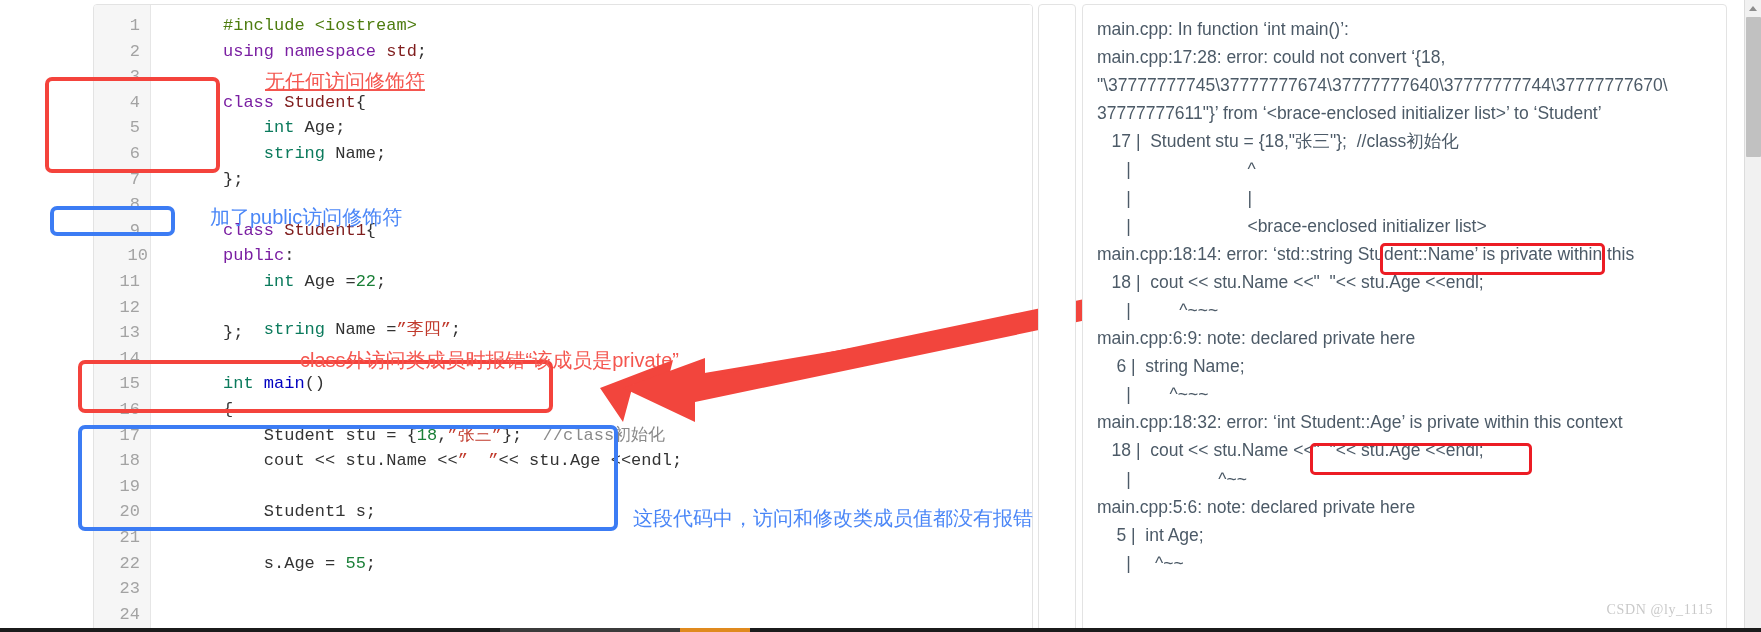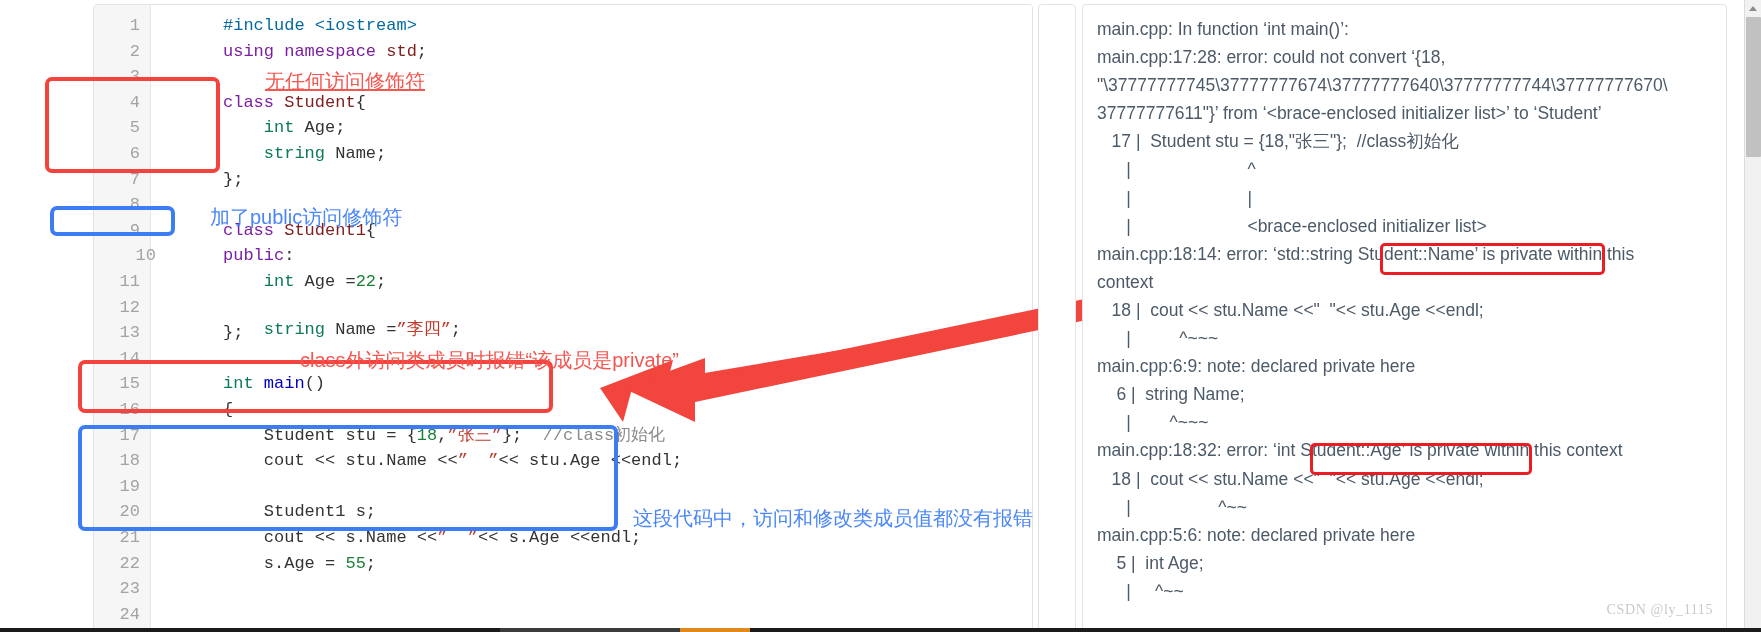--- a/index.html
+++ b/index.html
@@ -39,21 +39,21 @@
   .ln{
     position:absolute;right:10px;
     width:46px;text-align:right;
     height:25.6px;line-height:25.6px;
     font-family:"Liberation Mono","DejaVu Sans Mono",monospace;
     font-size:17px;color:#a3a3a3;
   }
   .kw{color:#7a1fa2;}          
   .kw2{color:#0000c0;}         
   .typ{color:#7f1d1d;}         
-  .pre{color:#0369a1;}            
+  .pre{color:#4d7c0f;}            
   .ty{color:#0b7a5c;}          
   .num{color:#1a7f37;}         
   .str{color:#c0392b;}         
   .cmt{color:#8a8a8a;}         
   .pl{color:#333;}
 
   
   .hl{position:absolute;box-sizing:border-box;border-radius:7px;pointer-events:none;}
   .hl-red{border:4px solid #f4433c;}
   .hl-blue{border:4px solid #3c7cf4;}
@@ -135,36 +135,35 @@
         <div class="cline" style="position: absolute; left: 72px; top: 264px;"><span class="pl">    </span><span class="ty">int</span><span class="pl"> Age =</span><span class="num">22</span><span class="pl">;</span></div>
         <div class="cline" style="position: absolute; left: 72px; top: 284px; margin-top: 28px;"><span class="pl">    </span><span class="ty">string</span><span class="pl"> Name =</span><span class="str">”李四”</span><span class="pl">;</span></div>
         <div class="cline" style="position: absolute; left: 72px; top: 315.2px;"><span class="pl">};</span></div>
         <div class="cline" style="position: absolute; left: 72px; top: 340.8px;"><span class="pl">&nbsp;</span></div>
         <div class="cline" style="position: absolute; left: 72px; top: 366.4px;"><span class="ty">int</span><span class="pl"> </span><span class="kw2">main</span><span class="pl">()</span></div>
         <div class="cline" style="position: absolute; left: 72px; top: 392px;"><span class="pl">{</span></div>
         <div class="cline" style="position: absolute; left: 72px; top: 417.6px;"><span class="pl">    </span><span class="pl">Student</span><span class="pl"> stu = {</span><span class="num">18</span><span class="pl">,</span><span class="str">”张三”</span><span class="pl">};  </span><span class="cmt">//class初始化</span></div>
         <div class="cline" style="position: absolute; left: 72px; top: 443.2px;"><span class="pl">    </span><span class="pl">cout</span><span class="pl"> &lt;&lt; stu.Name &lt;&lt;</span><span class="str">”  ”</span><span class="pl">&lt;&lt; stu.Age &lt;&lt;</span><span class="pl">endl;</span></div>
         <div class="cline" style="position: absolute; left: 72px; top: 468.8px;"><span class="pl">&nbsp;</span></div>
         <div class="cline" style="position: absolute; left: 72px; top: 494.4px;"><span class="pl">    </span><span class="pl">Student1 s;</span></div>
-        <div class="cline" style="position: absolute; left: 72px; top: 520px;"><span class="pl">    </span><span class="pl">cout &lt;&lt; s.Name &lt;&lt;</span><span class="str">”  ”</span><span class="pl">&lt;&lt; s.Age &lt;&lt;</span><span class="pl">endl;</span></div>
         <div class="cline" style="position: absolute; left: 72px; top: 545.6px;"><span class="pl">    </span><span class="pl">s.Age = </span><span class="num">55</span><span class="pl">;</span></div>
         <div class="cline" style="position: absolute; left: 72px; top: 596.8px;"><span class="pl">&nbsp;</span></div>
         <div class="cline" style="position: absolute; left: 72px; top: 622.4px;"><span class="pl">    </span><span class="kw">return</span><span class="pl"> </span><span class="num">0</span><span class="pl">;</span></div>
       </div>
     <div id="gutter-nums">
         <div class="ln" style="top: 8px; left: 0px; width: 46px;">1</div>
         <div class="ln" style="top: 33.6px; left: 0px; width: 46px;">2</div>
         <div class="ln" style="top: 59.2px; left: 0px; width: 46px;">3</div>
         <div class="ln" style="top: 84.8px; left: 0px; width: 46px;">4</div>
         <div class="ln" style="top: 110.4px; left: 0px; width: 46px;">5</div>
         <div class="ln" style="top: 136px; left: 0px; width: 46px;">6</div>
         <div class="ln" style="top: 161.6px; left: 0px; width: 46px;">7</div>
         <div class="ln" style="top: 187.2px; left: 0px; width: 46px;">8</div>
         <div class="ln" style="top: 212.8px; left: 0px; width: 46px;">9</div>
-        <div class="ln" style="top: 238.4px; left: 16px; width: 46px;">10</div>
+        <div class="ln" style="top: 238.4px; left: 8px; width: 46px;">10</div>
         <div class="ln" style="top: 264px; left: 0px; width: 46px;">11</div>
         <div class="ln" style="top: 289.6px; left: 0px; width: 46px;">12</div>
         <div class="ln" style="top: 315.2px; left: 0px; width: 46px;">13</div>
         <div class="ln" style="top: 340.8px; left: 0px; width: 46px;">14</div>
         <div class="ln" style="top: 366.4px; left: 0px; width: 46px;">15</div>
         <div class="ln" style="top: 392px; left: 0px; width: 46px;">16</div>
         <div class="ln" style="top: 417.6px; left: 0px; width: 46px;">17</div>
         <div class="ln" style="top: 443.2px; left: 0px; width: 46px;">18</div>
         <div class="ln" style="top: 468.8px; left: 0px; width: 46px;">19</div>
         <div class="ln" style="top: 494.4px; left: 0px; width: 46px;">20</div>
@@ -199,21 +198,20 @@
     <div class="out-inner" id="out-lines">
         <div class="oline">main.cpp: In function ‘int main()’:</div>
         <div class="oline">main.cpp:17:28: error: could not convert ‘{18,</div>
         <div class="oline">"\37777777745\37777777674\37777777640\37777777744\37777777670\</div>
         <div class="oline">37777777611"}’ from ‘&lt;brace-enclosed initializer list&gt;’ to ‘Student’</div>
         <div class="oline">   17 |  Student stu = {18,"张三"};  //class初始化</div>
         <div class="oline">      |                        ^</div>
         <div class="oline">      |                        |</div>
         <div class="oline">      |                        &lt;brace-enclosed initializer list&gt;</div>
         <div class="oline">main.cpp:18:14: error: ‘std::string Student::Name’ is private within this</div>
-        <div class="oline">context</div>
         <div class="oline">   18 |  cout &lt;&lt; stu.Name &lt;&lt;"  "&lt;&lt; stu.Age &lt;&lt;endl;</div>
         <div class="oline">      |          ^~~~</div>
         <div class="oline">main.cpp:6:9: note: declared private here</div>
         <div class="oline">    6 |  string Name;</div>
         <div class="oline">      |        ^~~~</div>
         <div class="oline">main.cpp:18:32: error: ‘int Student::Age’ is private within this context</div>
         <div class="oline">   18 |  cout &lt;&lt; stu.Name &lt;&lt;"  "&lt;&lt; stu.Age &lt;&lt;endl;</div>
         <div class="oline">      |                  ^~~</div>
         <div class="oline">main.cpp:5:6: note: declared private here</div>
         <div class="oline">    5 |  int Age;</div>

